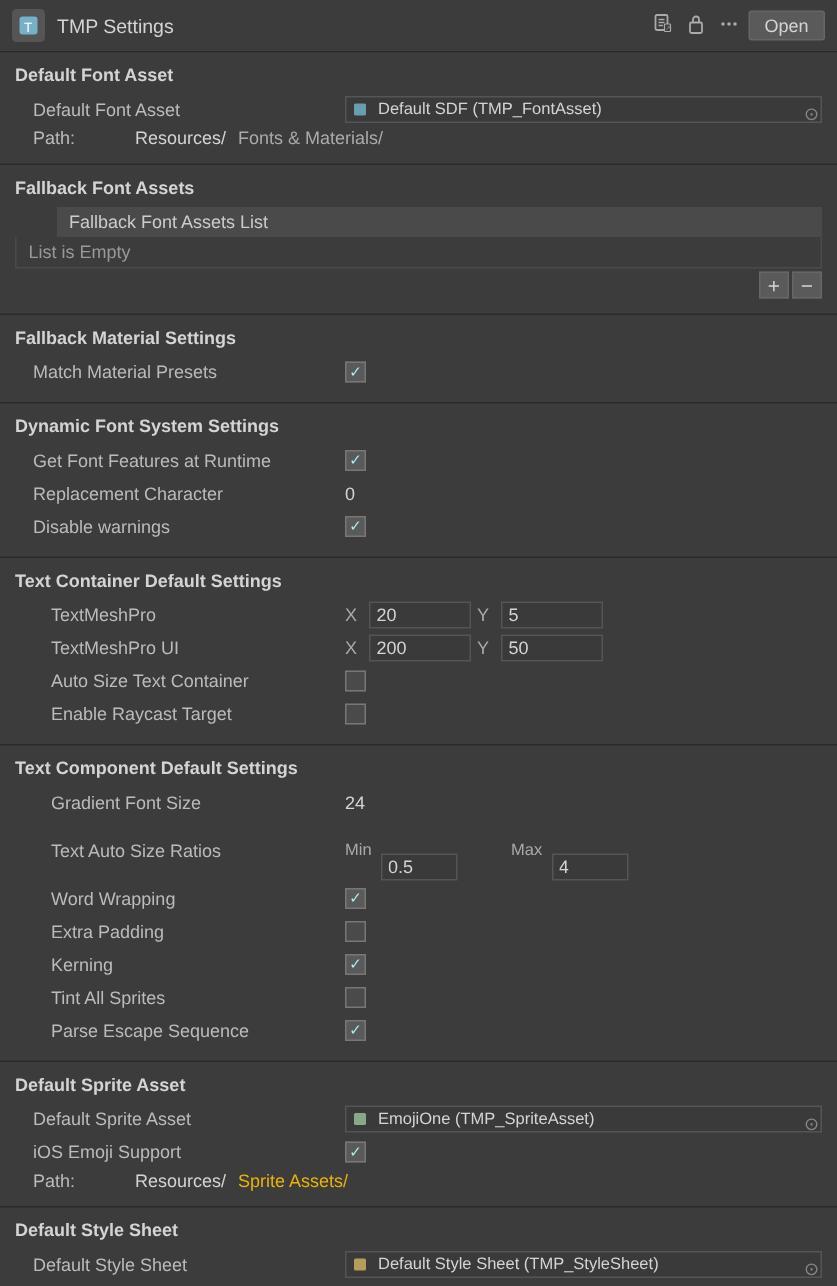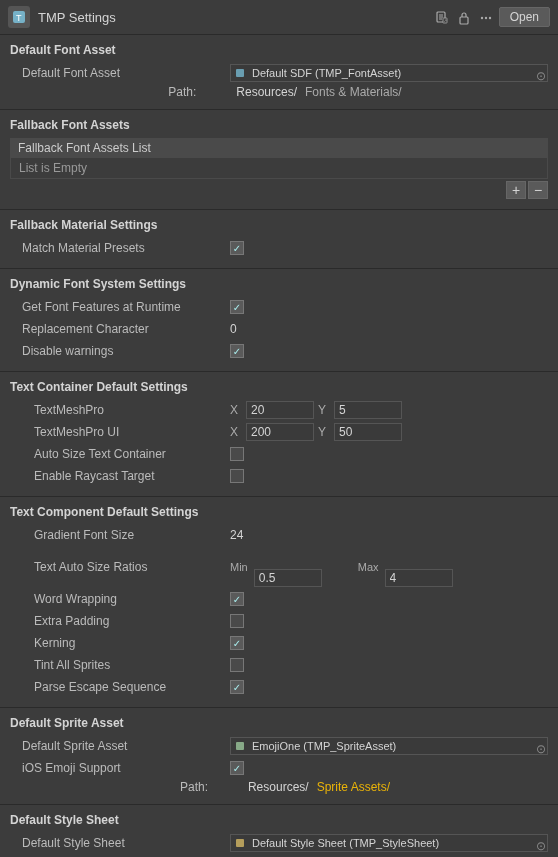--- a/index.html
+++ b/index.html
@@ -35,21 +35,21 @@
       justify-content: center;
       font-size: 10px;
       color: #fff;
     }
     .title-text {
       font-size: 13px;
       color: #d4d4d4;
     }
     .title-bar-right {
       display: flex;
-      align-items: flex-end;
+      align-items: flex-start;
       gap: 4px;
     }
     .icon-btn {
       width: 18px;
       height: 18px;
       display: flex;
       align-items: center;
       justify-content: center;
       color: #aaa;
       cursor: pointer;
@@ -151,21 +151,21 @@
       background: #4a4a4a;
     }
 
     
     .num-input {
       background: #3a3a3a;
       border: 1px solid #555;
       color: #d4d4d4;
       font-size: 12px;
       height: 18px;
-      width: 68px;
+      width: 51px;
       padding: 0 4px;
       margin-top: 22px;
     }
 
     
     .xy-group {
       display: flex;
       align-items: center;
       gap: 4px;
       flex: 1;
@@ -184,20 +184,21 @@
       width: 68px;
       padding: 0 4px;
     }
 
     
     .list-header {
       background: #4a4a4a;
       padding: 3px 8px;
       font-size: 12px;
       color: #ccc;
+      margin-left: 28px;
     }
     .list-empty {
       padding: 3px 8px;
       font-size: 12px;
       color: #999;
       background: #3c3c3c;
       border: 1px solid #4a4a4a;
       border-top: none;
     }
     .list-controls {
@@ -217,21 +218,20 @@
       display: flex;
       align-items: center;
       justify-content: center;
       line-height: 1;
     }
 
     .path-row {
       display: flex;
       align-items: center;
       margin-bottom: 2px;
-      justify-content: center;
     }
     .path-label {
       flex: 0 0 80px;
       color: #bbb;
       font-size: 12px;
       padding-left: 12px;
     }
   </style>
 </head>
 <body>

